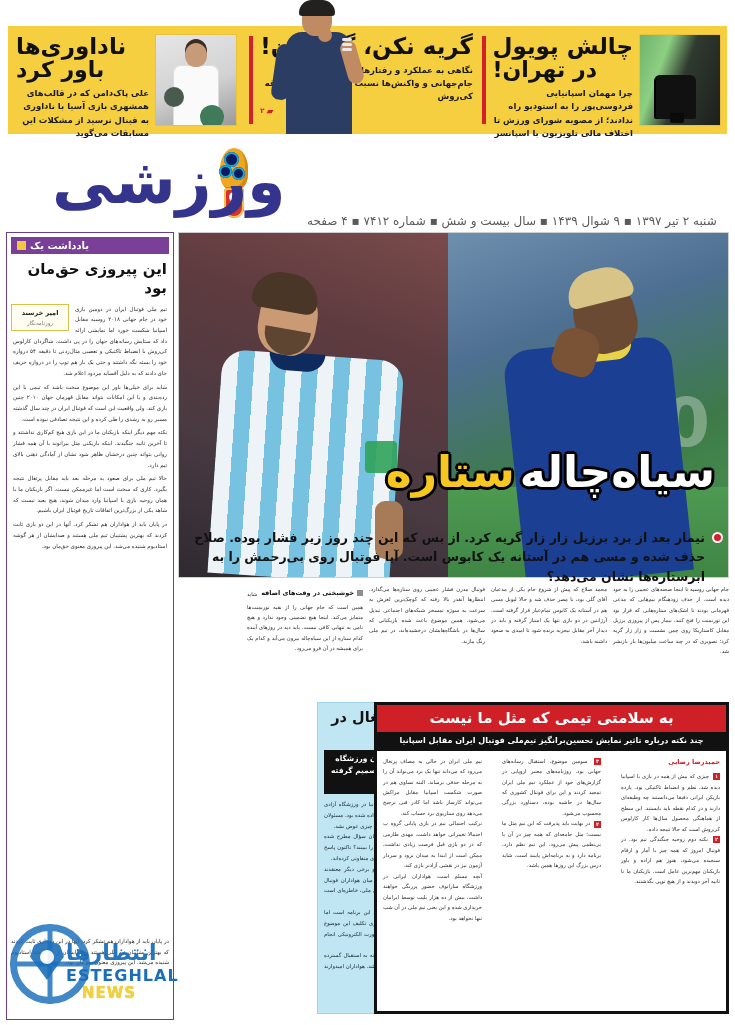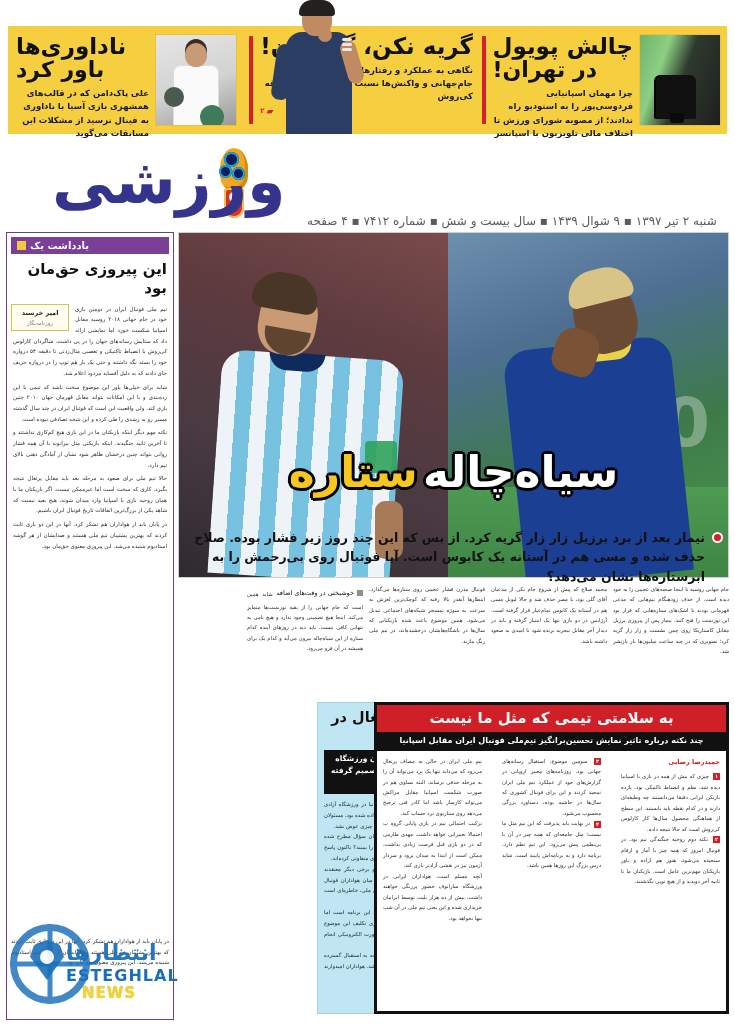--- a/index.html
+++ b/index.html
@@ -234,21 +234,21 @@
   .mes-collar { position:absolute; left:90px; top:120px; width:56px; height:18px;
     background:#0f2a5c; border-radius: 0 0 20px 20px; transform: rotate(4deg); }
   .mes-badge { position:absolute; left:186px; top:208px; width:32px; height:32px;
     background:#2fa35a; border-radius:4px; opacity:.9; }
   .mes-tattoo { position:absolute; left:196px; top:268px; width:28px; height:58px;
     background:#a77b58; border-radius:10px; }
 
   
   .headline-wrap {
     position: absolute; right: 0px; top: 216px; width: 551px; padding: 0 14px;
-    text-align: center; z-index: 4; margin-left: 24px;
+    text-align: right; z-index: 4; margin-left: 24px;
   }
   .headline {
     font-size: 44px; font-weight: bold; line-height: 1.08; white-space: nowrap;
     text-shadow:
       -2px -2px 0 #000, 2px -2px 0 #000, -2px 2px 0 #000, 2px 2px 0 #000,
       -3px 0 0 #000, 3px 0 0 #000, 0 -3px 0 #000, 0 3px 0 #000;
   }
   .hl-w { color: #ffffff; }
   .hl-y { color: #f6c721; }
   .deck {
@@ -278,21 +278,21 @@
     border: 3px solid #111; background: #fff;
     display:flex; align-items:flex-end; justify-content:center; padding-bottom:5px;
   }
   .titr-box .fold {
     position:absolute; right:0; top:0; width:0; height:0;
     border-left: 22px solid transparent; border-top: 22px solid #d4202a;
   }
   .titr-lbl { font-size: 6.5px; font-weight:bold; color:#111; }
   .sub-tag {
     display:inline-flex; align-items:center; gap:3px;
-    font-size: 6.5px; font-weight: normal; color:#111; margin: 3px 0 2px 0;
+    font-size: 6.5px; font-weight: bold; color:#111; margin: 3px 0 2px 0;
   }
   .sub-tag .sq { width:6px; height:6px; background:#8e8e8e; display:inline-block; }
 
   
   .bottom { position: absolute; left: 0px; top: 470px; width: 723px; height: 318px; }
 
   .box-blue {
     position: absolute; right: 205px; left: 172px; top: 0px; width: 207px; height: 312px;
     background: #bfe6f2; border: 1px solid #9fd4e6; padding: 5px 6px;
   }

